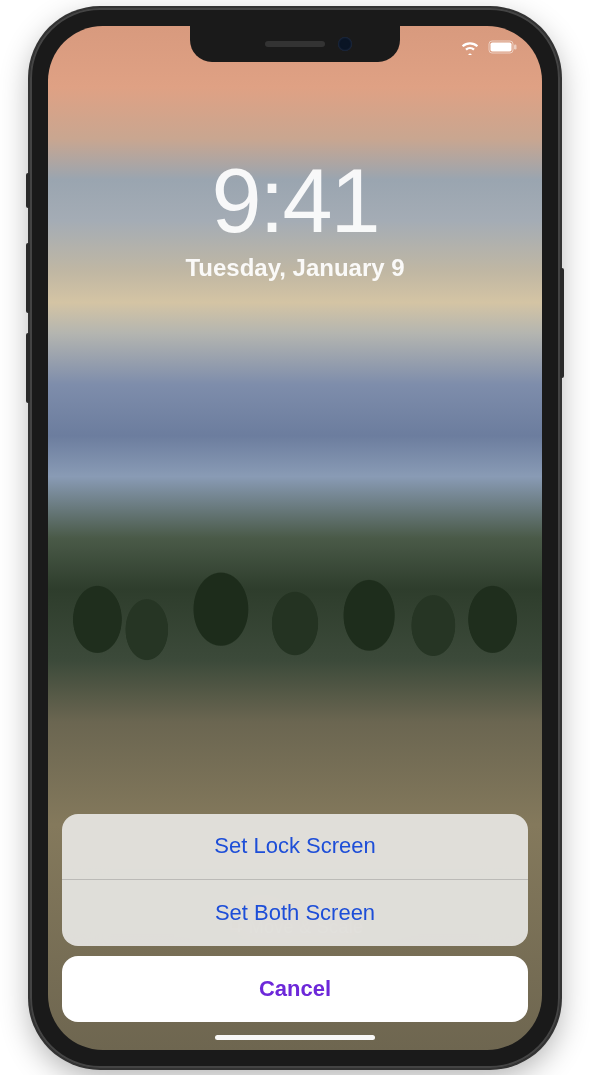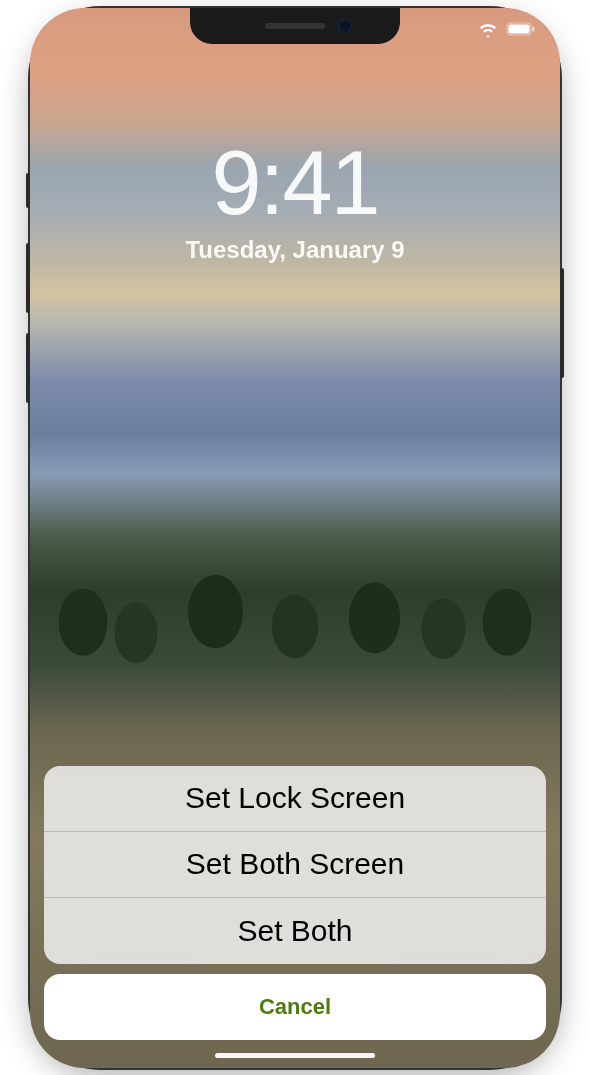--- a/index.html
+++ b/index.html
@@ -10,20 +10,21 @@
       align-items: center;
       justify-content: center;
       font-family: -apple-system, "SF Pro Display", "Helvetica Neue", Arial, sans-serif;
       background: transparent;
     }
     .phone-frame {
       width: 530px;
       height: 1060px;
       background: #1a1a1a;
       border-radius: 70px;
+      padding: 18px;
       position: relative;
       box-shadow: 0 0 0 2px #333, inset 0 0 0 2px #444, 0 10px 30px rgba(0,0,0,0.3);
     }
     .side-button {
       position: absolute;
       background: #2a2a2a;
       border-radius: 2px;
     }
     .btn-left-1 { left: -4px; top: 165px; width: 4px; height: 35px; }
     .btn-left-2 { left: -4px; top: 235px; width: 4px; height: 70px; }
@@ -125,37 +126,37 @@
       background: rgba(230,228,225,0.94);
       border-radius: 16px;
       overflow: hidden;
       backdrop-filter: blur(20px);
     }
     .sheet-option {
       height: 66px;
       display: flex;
       align-items: center;
       justify-content: center;
-      font-size: 30px;
-      color: #000000;
+      font-size: 22px;
+      color: #1d4ed8;
       border-bottom: 0.5px solid rgba(120,120,120,0.35);
       cursor: pointer;
     }
     .sheet-option:last-child { border-bottom: none; }
     .sheet-cancel {
       margin-top: 10px;
       background: #ffffff;
       border-radius: 16px;
       height: 66px;
       display: flex;
       align-items: center;
       justify-content: center;
       font-size: 22px;
       font-weight: 600;
-      color: #4d7c0f;
+      color: #6d28d9;
       cursor: pointer;
     }
     .move-scale-hint {
       position: absolute;
       bottom: 112px;
       width: 100%;
       text-align: center;
       color: rgba(255,255,255,0.9);
       font-size: 18px;
       z-index: 55;
@@ -239,23 +240,20 @@
     </div>
 
     <div class="action-sheet">
       <div class="sheet-group">
         <div class="sheet-option">
           <span>Set Lock Screen</span>
         </div>
         <div class="sheet-option">
           <span>Set Both Screen</span>
         </div>
-        <div class="sheet-option">
-          <span>Set Both</span>
-        </div>
       </div>
       <div class="sheet-cancel">
         <span>Cancel</span>
       </div>
     </div>
 
     <div class="home-indicator"></div>
   </div>
 </div>
 

